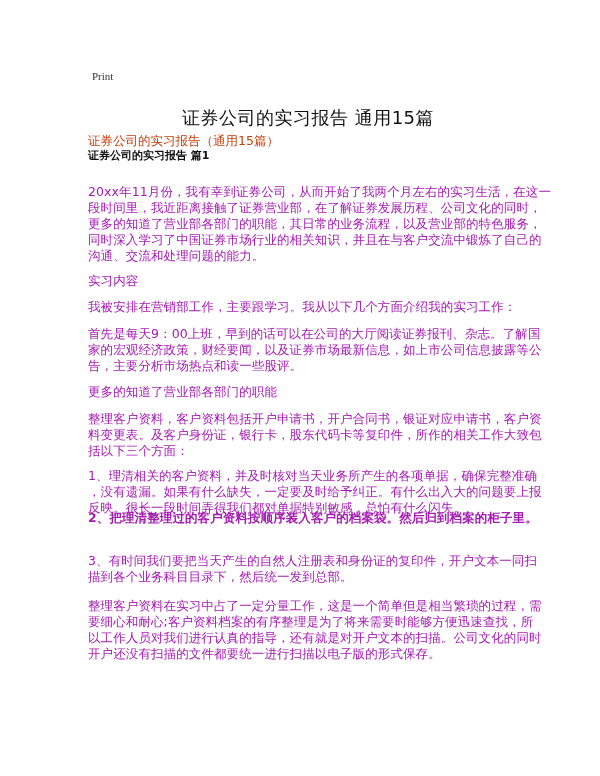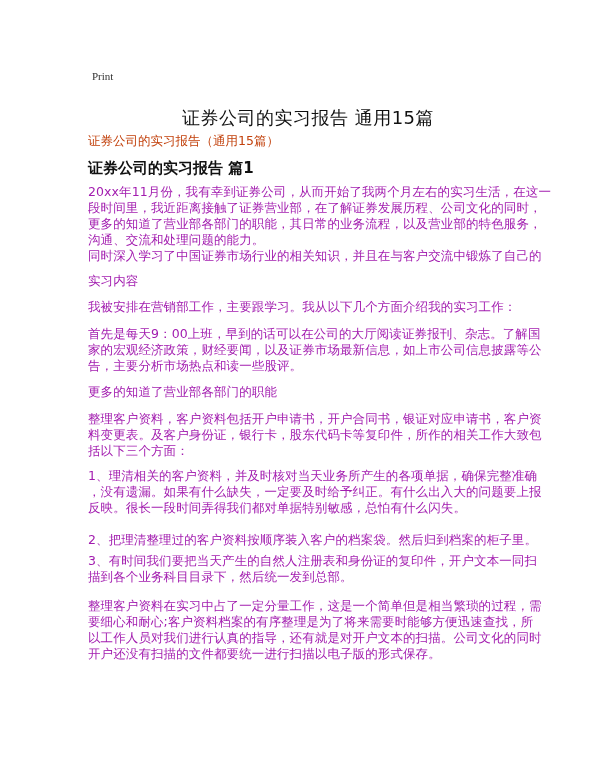--- a/index.html
+++ b/index.html
@@ -38,22 +38,22 @@
     .subtitle {
       position: absolute;
       left: 88px;
       top: 133px;
       font-size: 12.5px;
       color: #c2410c;
     }
     .section-heading {
       position: absolute;
       left: 88px;
-      top: 159px;
-      font-size: 15px;
+      top: 148px;
+      font-size: 11px;
       font-weight: bold;
       color: #111111;
     }
     .body-block {
       position: absolute;
       left: 88px;
       width: 432px;
       font-size: 12.5px;
       line-height: 16px;
       color: #a21caf;
@@ -73,22 +73,22 @@
 <h1 class="doc-title">证券公司的实习报告 通用15篇</h1>
 
 <div class="subtitle">证券公司的实习报告（通用15篇）</div>
 
 <div class="section-heading">证券公司的实习报告 篇1</div>
 
 <p class="body-block" style="top:184px;">
   <span class="line">20xx年11月份，我有幸到证券公司，从而开始了我两个月左右的实习生活，在这一</span>
   <span class="line">段时间里，我近距离接触了证券营业部，在了解证券发展历程、公司文化的同时，</span>
   <span class="line">更多的知道了营业部各部门的职能，其日常的业务流程，以及营业部的特色服务，</span>
+  <span class="line">同时深入学习了中国证券市场行业的相关知识，并且在与客户交流中锻炼了自己的</span>
   <span class="line">沟通、交流和处理问题的能力。</span>
-  <span class="line">同时深入学习了中国证券市场行业的相关知识，并且在与客户交流中锻炼了自己的</span>
 </p>
 
 <p class="body-block" style="top:273px;">
   <span class="line">实习内容</span>
 </p>
 
 <p class="body-block" style="top:299px;">
   <span class="line">我被安排在营销部工作，主要跟学习。我从以下几个方面介绍我的实习工作：</span>
 </p>
 
@@ -107,21 +107,21 @@
   <span class="line">料变更表。及客户身份证，银行卡，股东代码卡等复印件，所作的相关工作大致包</span>
   <span class="line">括以下三个方面：</span>
 </p>
 
 <p class="body-block" style="top:468px;">
   <span class="line">1、理清相关的客户资料，并及时核对当天业务所产生的各项单据，确保完整准确</span>
   <span class="line">，没有遗漏。如果有什么缺失，一定要及时给予纠正。有什么出入大的问题要上报</span>
   <span class="line">反映。很长一段时间弄得我们都对单据特别敏感，总怕有什么闪失。</span>
 </p>
 
-<p class="body-block" style="top:532px;">
+<p class="body-block" style="top:510px;font-weight:bold;">
   <span class="line">2、把理清整理过的客户资料按顺序装入客户的档案袋。然后归到档案的柜子里。</span>
 </p>
 
 <p class="body-block" style="top:553px;">
   <span class="line">3、有时间我们要把当天产生的自然人注册表和身份证的复印件，开户文本一同扫</span>
   <span class="line">描到各个业务科目目录下，然后统一发到总部。</span>
 </p>
 
 <p class="body-block" style="top:598px;">
   <span class="line">整理客户资料在实习中占了一定分量工作，这是一个简单但是相当繁琐的过程，需</span>

